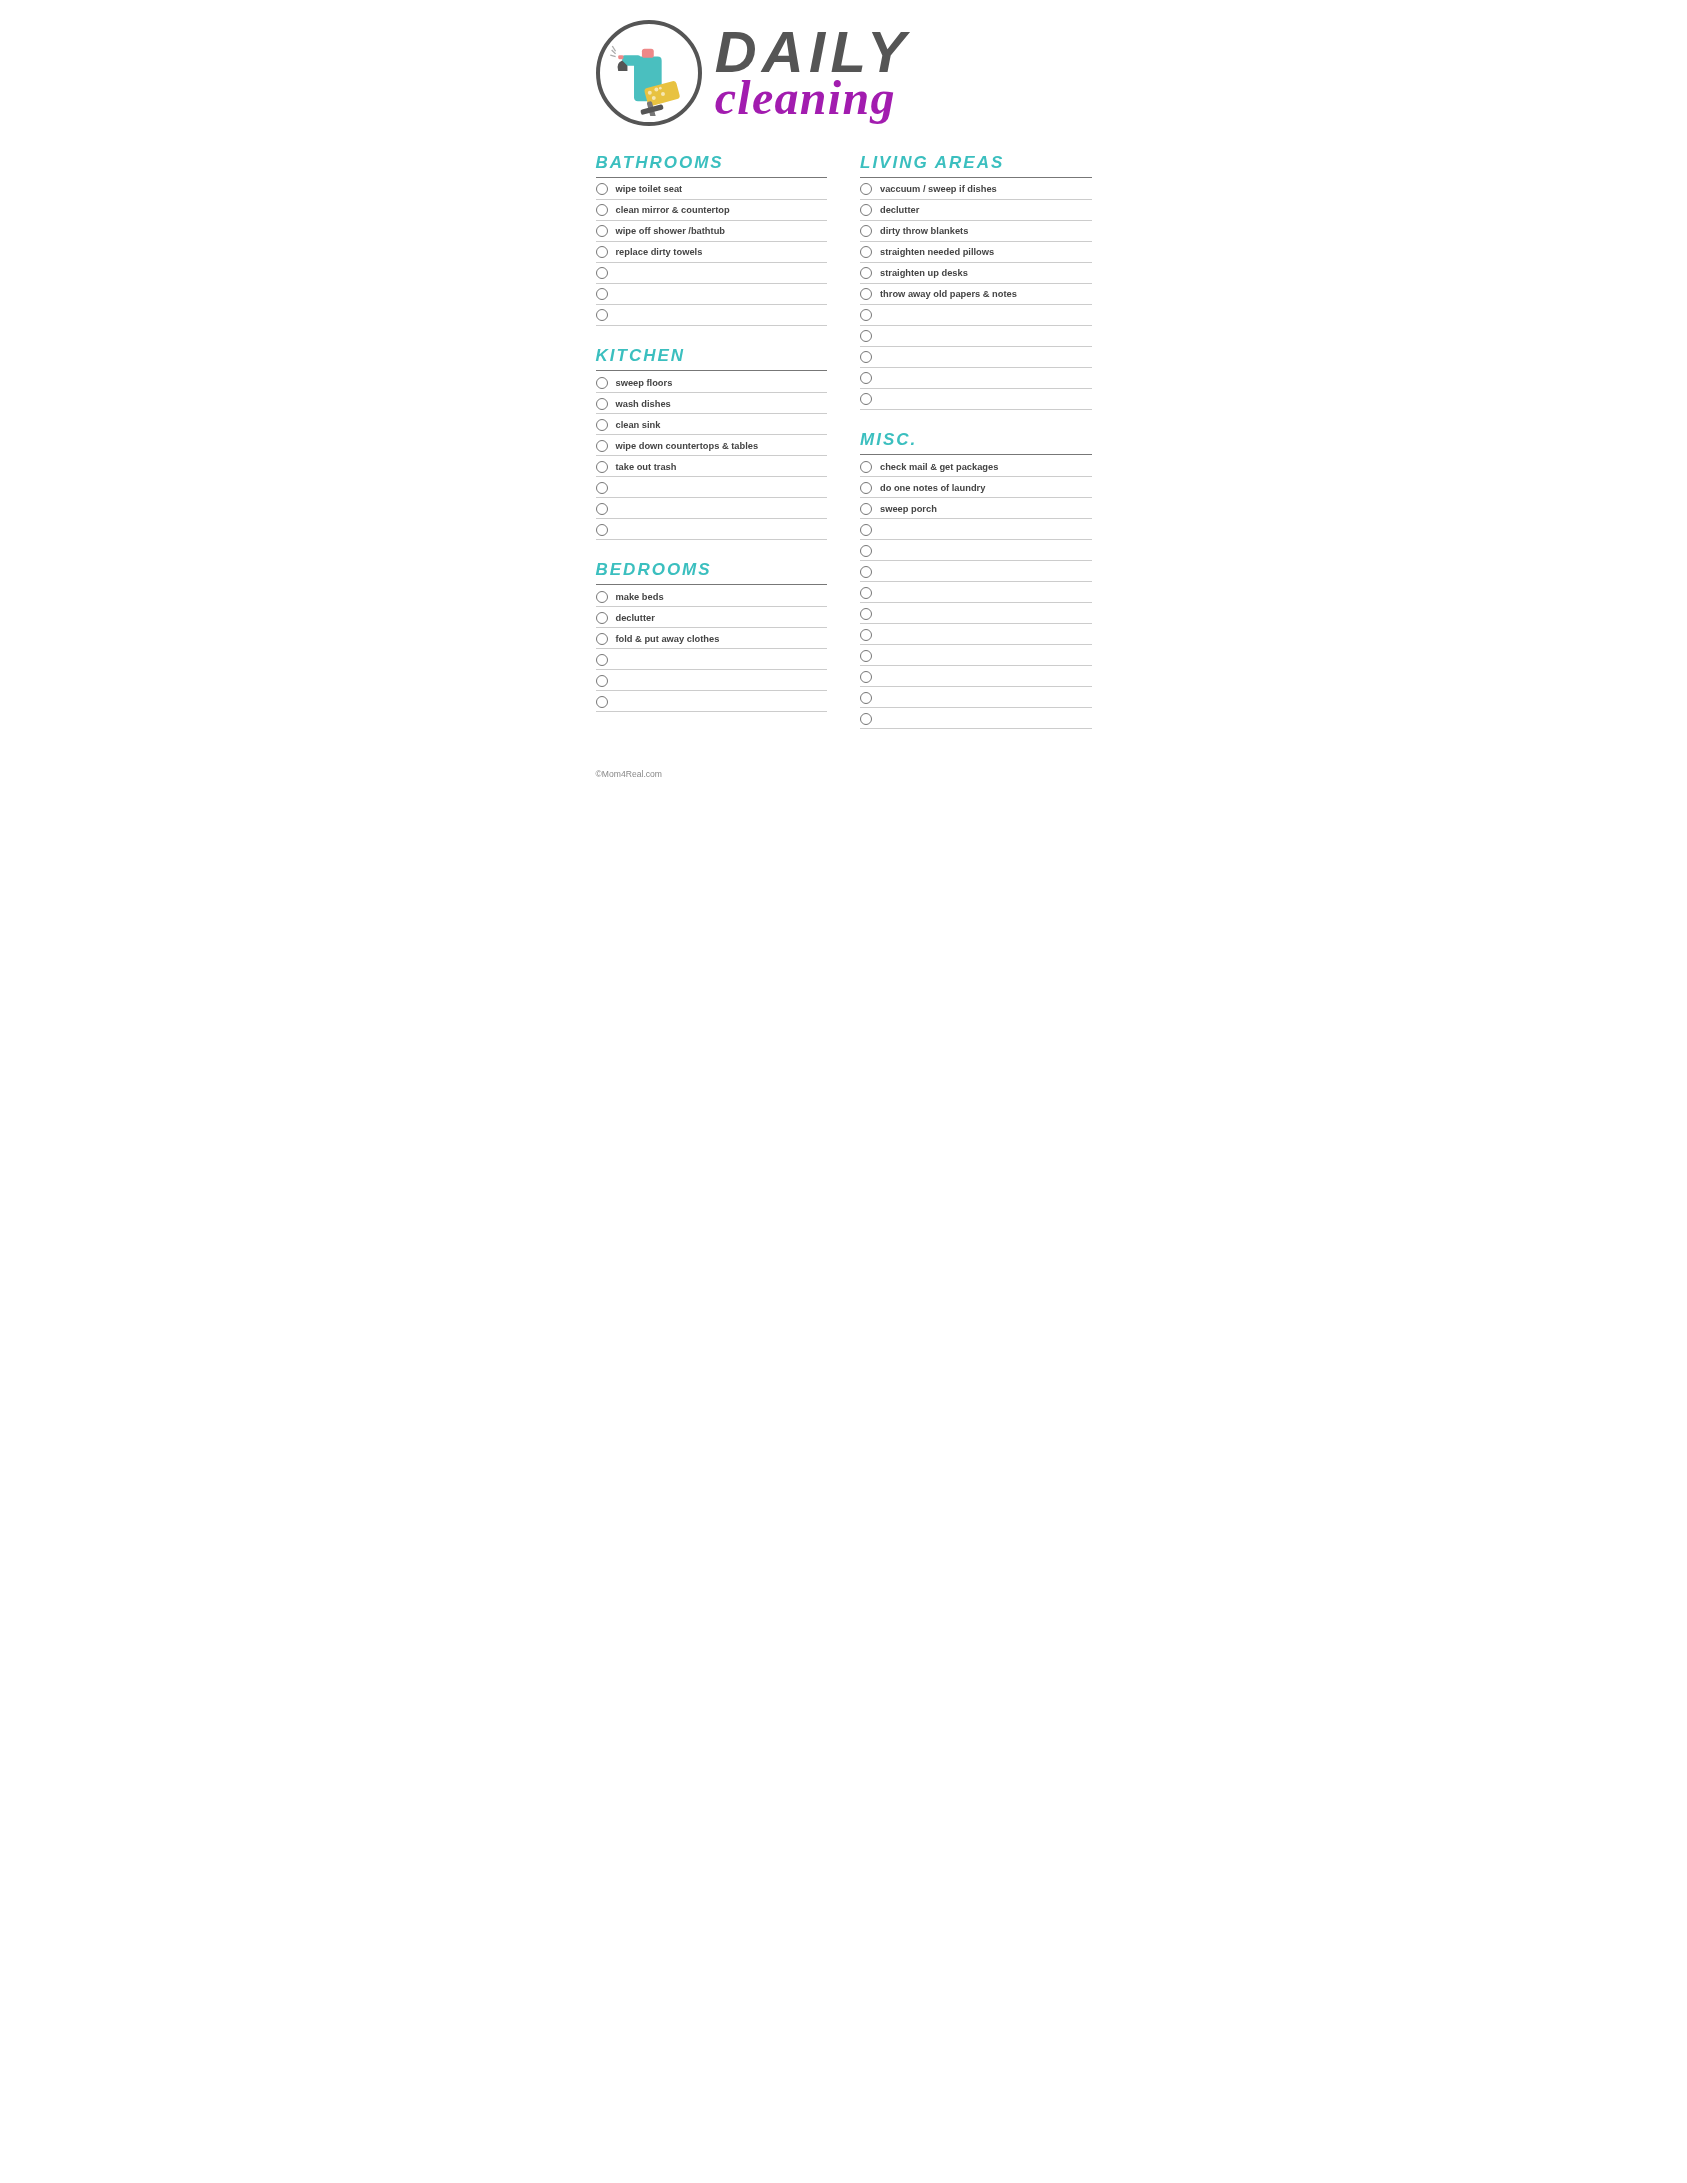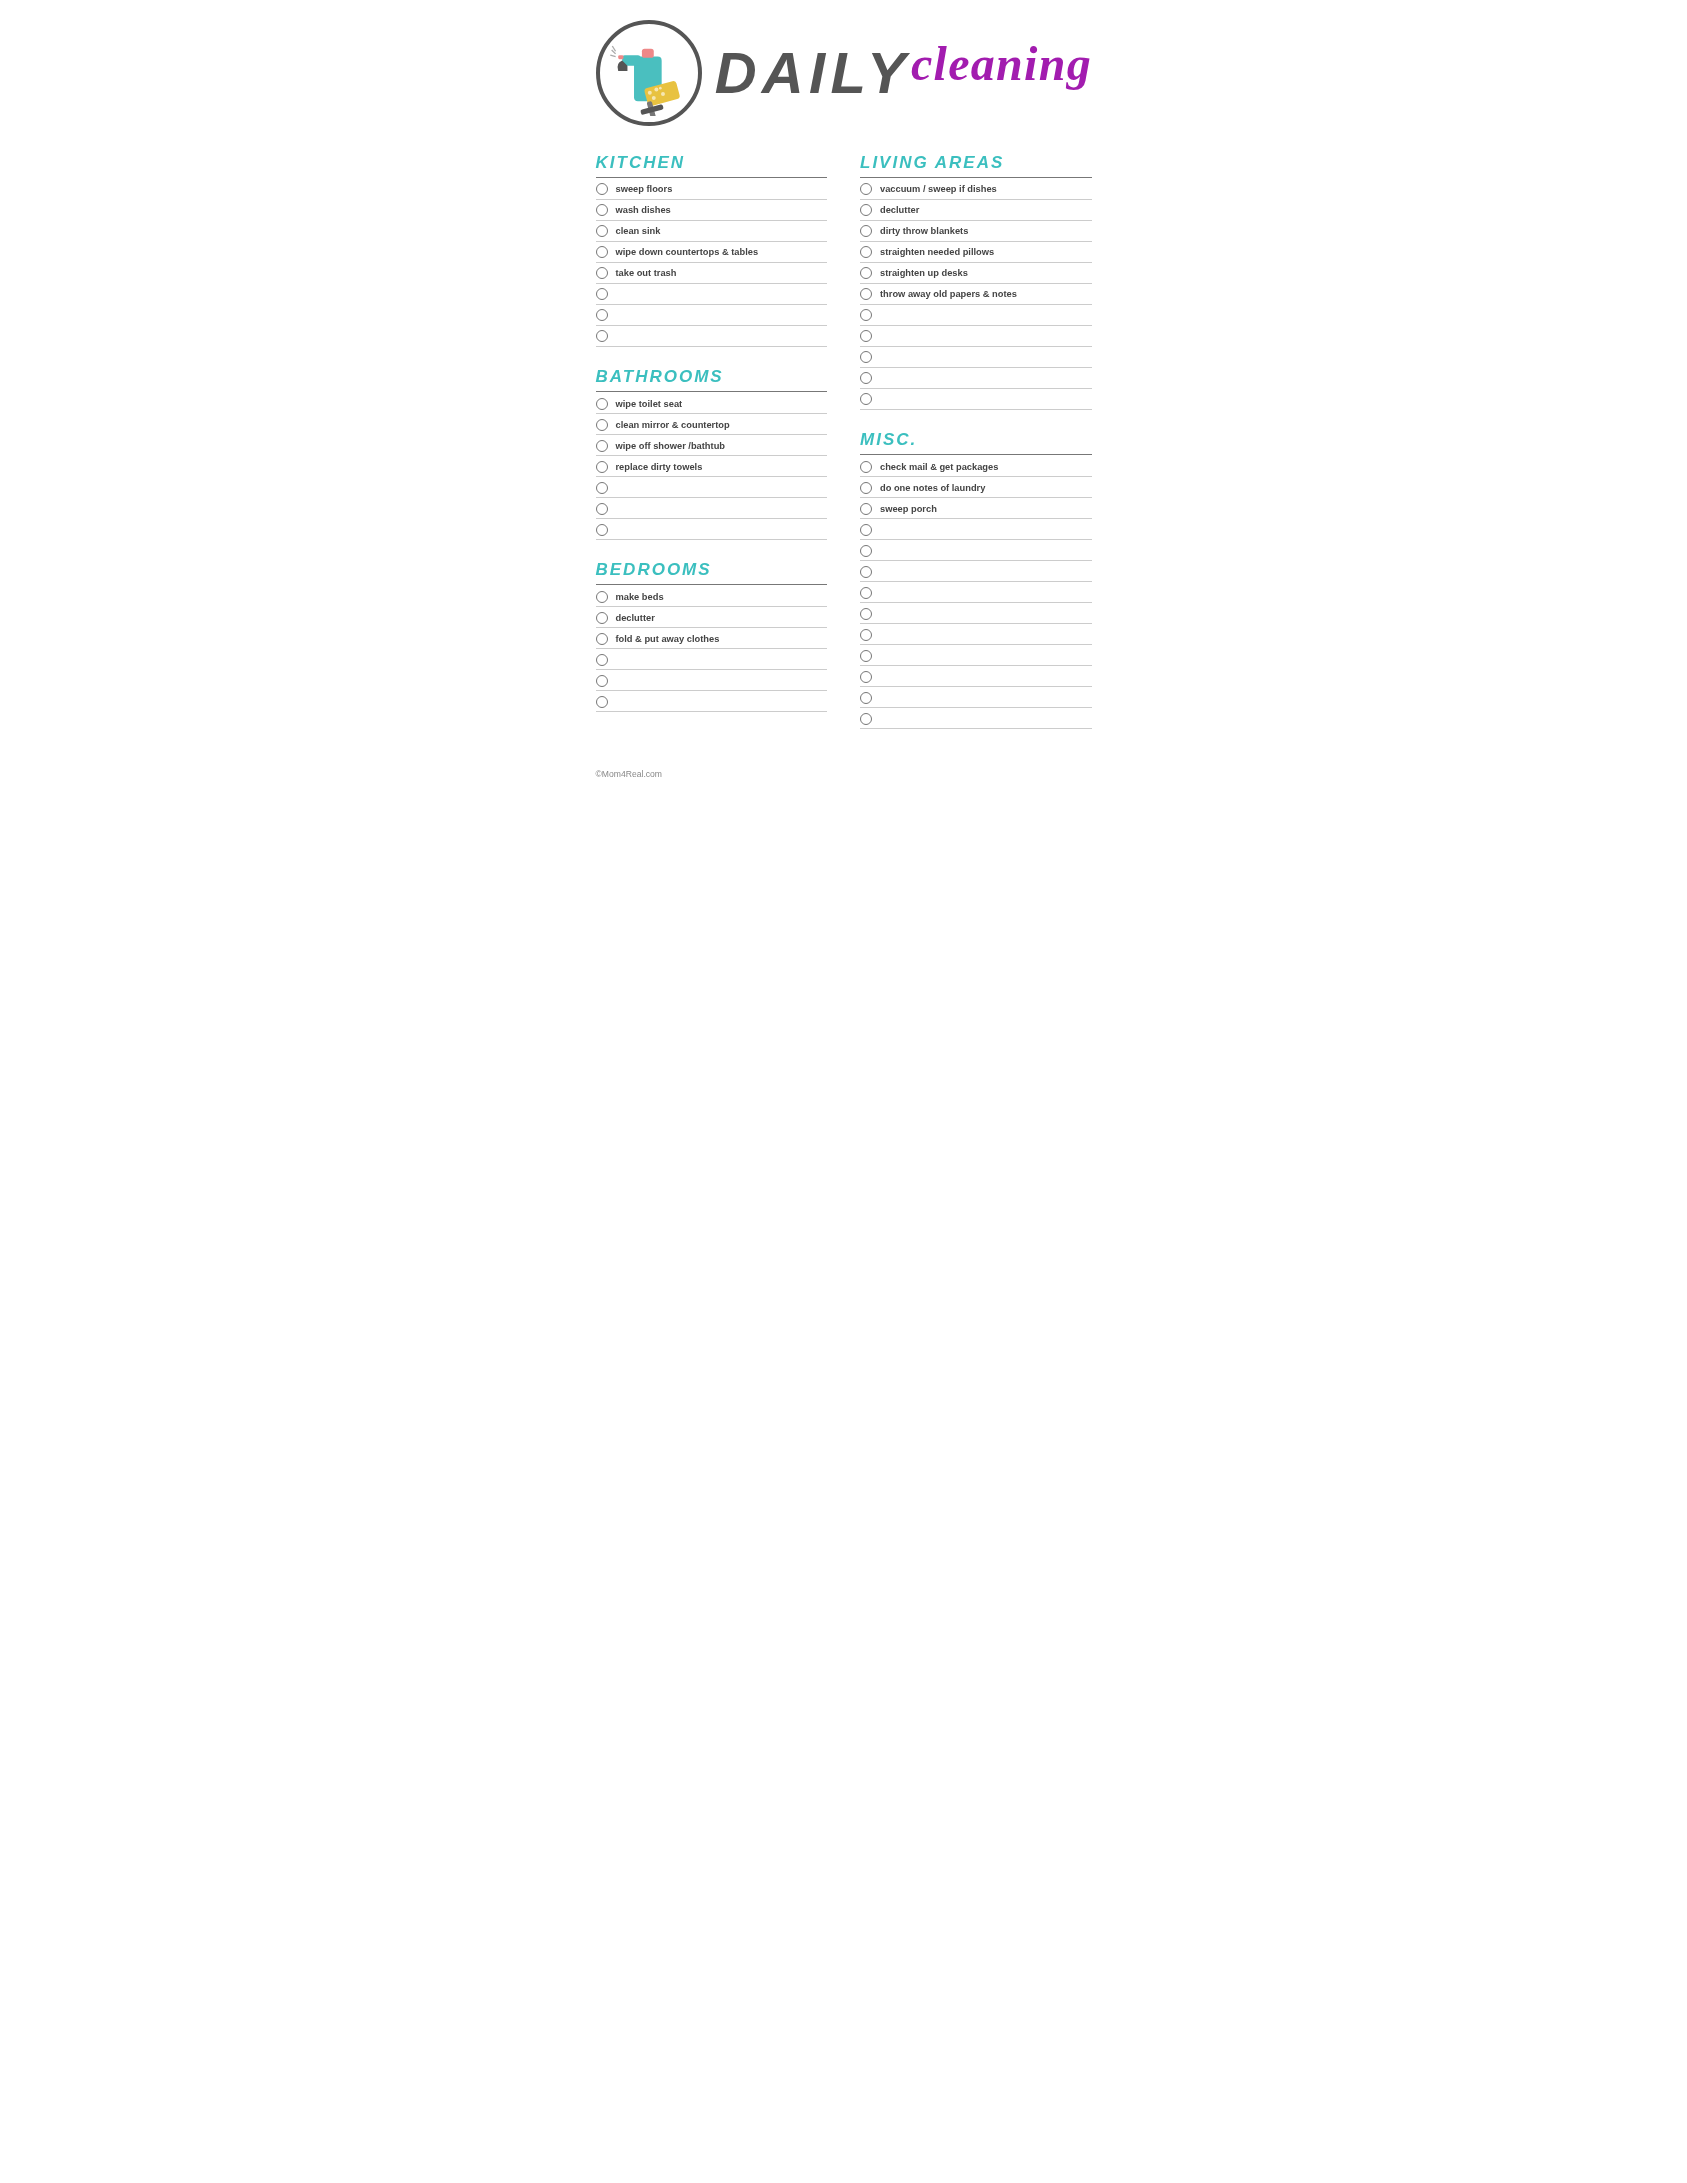--- a/index.html
+++ b/index.html
@@ -36,21 +36,21 @@
     }
 
     
     .logo-circle svg {
       width: 79px;
       height: 86px;
     }
 
     .title-block {
       display: flex;
-      flex-direction: row;
+      flex-direction: column;
       line-height: 1;
     }
 
     .title-daily {
       font-size: 58px;
       font-weight: 900;
       color: #555;
       letter-spacing: 5.3px;
       font-style: italic;
       line-height: 0.95;
@@ -169,20 +169,51 @@
     <div class="title-cleaning">
       <span>cleaning</span>
     </div>
   </div>
 </div>
 
 <div class="content">
 
   <div class="left-column" id="left-col">
       <div class="section">
+        <div class="section-title">BATHROOMS</div>
+        <hr class="section-divider">
+        <ul class="checklist">
+          <li>
+            <span class="circle"></span>
+            <span class="item-text">wipe toilet seat</span>
+          </li>
+          <li>
+            <span class="circle"></span>
+            <span class="item-text">clean mirror &amp; countertop</span>
+          </li>
+          <li>
+            <span class="circle"></span>
+            <span class="item-text">wipe off shower /bathtub</span>
+          </li>
+          <li>
+            <span class="circle"></span>
+            <span class="item-text">replace dirty towels</span>
+          </li>
+          <li>
+            <span class="circle"></span>
+          </li>
+          <li>
+            <span class="circle"></span>
+          </li>
+          <li>
+            <span class="circle"></span>
+          </li>
+        </ul>
+      </div>
+      <div class="section">
         <div class="section-title">KITCHEN</div>
         <hr class="section-divider">
         <ul class="checklist">
           <li>
             <span class="circle"></span>
             <span class="item-text">sweep floors</span>
           </li>
           <li>
             <span class="circle"></span>
             <span class="item-text">wash dishes</span>
@@ -191,51 +222,20 @@
             <span class="circle"></span>
             <span class="item-text">clean sink</span>
           </li>
           <li>
             <span class="circle"></span>
             <span class="item-text">wipe down countertops &amp; tables</span>
           </li>
           <li>
             <span class="circle"></span>
             <span class="item-text">take out trash</span>
-          </li>
-          <li>
-            <span class="circle"></span>
-          </li>
-          <li>
-            <span class="circle"></span>
-          </li>
-          <li>
-            <span class="circle"></span>
-          </li>
-        </ul>
-      </div>
-      <div class="section">
-        <div class="section-title">BATHROOMS</div>
-        <hr class="section-divider">
-        <ul class="checklist">
-          <li>
-            <span class="circle"></span>
-            <span class="item-text">wipe toilet seat</span>
-          </li>
-          <li>
-            <span class="circle"></span>
-            <span class="item-text">clean mirror &amp; countertop</span>
-          </li>
-          <li>
-            <span class="circle"></span>
-            <span class="item-text">wipe off shower /bathtub</span>
-          </li>
-          <li>
-            <span class="circle"></span>
-            <span class="item-text">replace dirty towels</span>
           </li>
           <li>
             <span class="circle"></span>
           </li>
           <li>
             <span class="circle"></span>
           </li>
           <li>
             <span class="circle"></span>
           </li>

